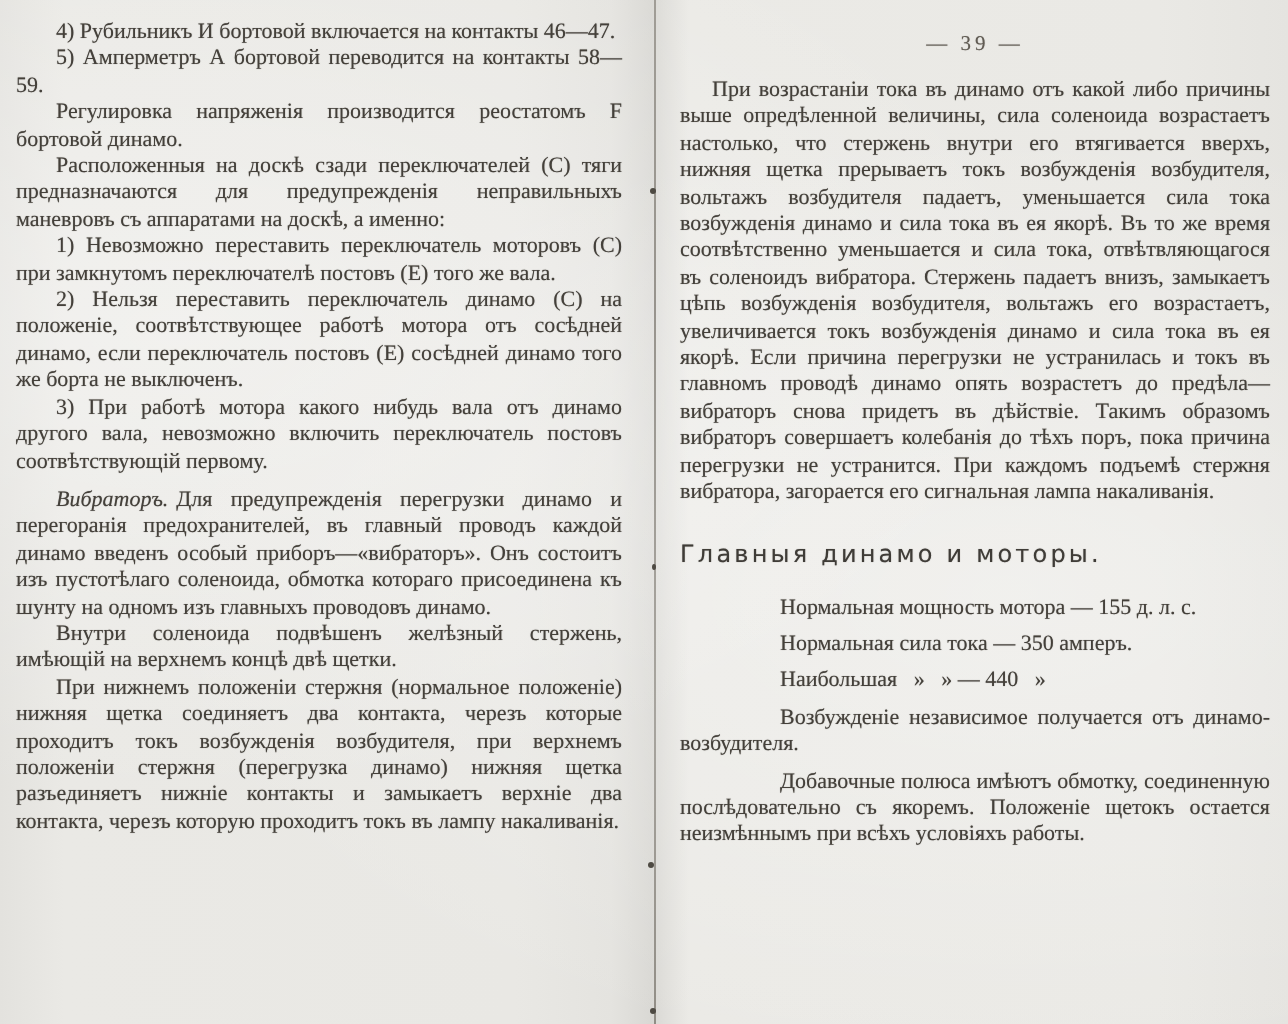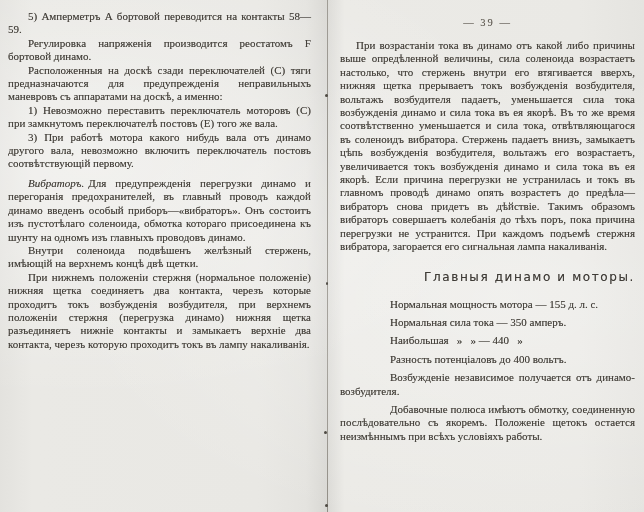--- a/index.html
+++ b/index.html
@@ -41,21 +41,21 @@
   }
   .par-vibrator { margin-top: 6px; }
   .lead-italic { font-style: italic; margin-right: 4px; }
 
   .page-right .par-main { text-indent: 16px; }
   .section-heading {
     font-family: "DejaVu Sans", "Liberation Sans", sans-serif;
     font-weight: normal;
     font-size: 12px;
     letter-spacing: 1.6px;
-    text-align: right;
+    text-align: left;
     color: #3f3c37;
     margin: 16px 0 0 0;
     text-shadow: 0 0 0.5px rgba(63,60,55,0.5);
   }
   .spec { text-indent: 50px; margin-top: 5px; }
   .spec-first { margin-top: 14px; }
 
   .gutter { position: absolute; left: 321px; top: 0; width: 12px; height: 512px; }
   .gutter-line {
     position: absolute; left: 6px; top: 0; width: 1px; height: 512px;
@@ -68,24 +68,26 @@
   .speck-2 { left: 5px; top: 282px; width: 2px; height: 3px; }
   .speck-3 { left: 3px; top: 431px; width: 3px; height: 3px; }
   .speck-4 { left: 4px; top: 504px; width: 3px; height: 3px; }
 </style>
 </head>
 <body>
 
 <div class="scan">
 
   <section class="page page-left">
+    <p class="par">4) Рубильникъ И бортовой включается на контакты 46—47.</p>
     <p class="par">5) Амперметръ А бортовой переводится на контакты 58—59.</p>
     <p class="par">Регулировка напряженія производится реостатомъ F бортовой динамо.</p>
     <p class="par">Расположенныя на доскѣ сзади переключателей (С) тяги предназначаются для предупрежденія неправильныхъ маневровъ съ аппаратами на доскѣ, а именно:</p>
     <p class="par">1) Невозможно переставить переключатель моторовъ (С) при замкнутомъ переключателѣ постовъ (Е) того же вала.</p>
+    <p class="par">2) Нельзя переставить переключатель динамо (С) на положеніе, соотвѣтствующее работѣ мотора отъ сосѣдней динамо, если переключатель постовъ (Е) сосѣдней динамо того же борта не выключенъ.</p>
     <p class="par">3) При работѣ мотора какого нибудь вала отъ динамо другого вала, невозможно включить переключатель постовъ соотвѣтствующій первому.</p>
     <p class="par par-vibrator"><i class="lead-italic">Вибраторъ.</i><span>Для предупрежденія перегрузки динамо и перегоранія предохранителей, въ главный проводъ каждой динамо введенъ особый приборъ—«вибраторъ». Онъ состоитъ изъ пустотѣлаго соленоида, обмотка котораго присоединена къ шунту на одномъ изъ главныхъ проводовъ динамо.</span></p>
     <p class="par">Внутри соленоида подвѣшенъ желѣзный стержень, имѣющій на верхнемъ концѣ двѣ щетки.</p>
     <p class="par">При нижнемъ положеніи стержня (нормальное положеніе) нижняя щетка соединяетъ два контакта, черезъ которые проходитъ токъ возбужденія возбудителя, при верхнемъ положеніи стержня (перегрузка динамо) нижняя щетка разъединяетъ нижніе контакты и замыкаетъ верхніе два контакта, черезъ которую проходитъ токъ въ лампу накаливанія.</p>
   </section>
 
   <div class="gutter">
     <div class="gutter-line"></div>
     <div class="speck speck-1"></div>
     <div class="speck speck-2"></div>
@@ -93,18 +95,17 @@
     <div class="speck speck-4"></div>
   </div>
 
   <section class="page page-right">
     <div class="pagenum">— 39 —</div>
     <p class="par par-main">При возрастаніи тока въ динамо отъ какой либо причины выше опредѣленной величины, сила соленоида возрастаетъ настолько, что стержень внутри его втягивается вверхъ, нижняя щетка прерываетъ токъ возбужденія возбудителя, вольтажъ возбудителя падаетъ, уменьшается сила тока возбужденія динамо и сила тока въ ея якорѣ. Въ то же время соотвѣтственно уменьшается и сила тока, отвѣтвляющагося въ соленоидъ вибратора. Стержень падаетъ внизъ, замыкаетъ цѣпь возбужденія возбудителя, вольтажъ его возрастаетъ, увеличивается токъ возбужденія динамо и сила тока въ ея якорѣ. Если причина перегрузки не устранилась и токъ въ главномъ проводѣ динамо опять возрастетъ до предѣла—вибраторъ снова придетъ въ дѣйствіе. Такимъ образомъ вибраторъ совершаетъ колебанія до тѣхъ поръ, пока причина перегрузки не устранится. При каждомъ подъемѣ стержня вибратора, загорается его сигнальная лампа накаливанія.</p>
     <h2 class="section-heading">Главныя динамо и моторы.</h2>
     <p class="par spec spec-first">Нормальная мощность мотора — 155 д. л. с.</p>
     <p class="par spec">Нормальная сила тока — 350 амперъ.</p>
     <p class="par spec">Наибольшая&nbsp;&nbsp;&nbsp;»&nbsp;&nbsp;&nbsp;» — 440&nbsp;&nbsp;&nbsp;»</p>
-    <p class="par spec">Разность потенціаловъ до 400 вольтъ.</p>
     <p class="par spec">Возбужденіе независимое получается отъ динамо-возбудителя.</p>
     <p class="par spec">Добавочные полюса имѣютъ обмотку, соединенную послѣдовательно съ якоремъ. Положеніе щетокъ остается неизмѣннымъ при всѣхъ условіяхъ работы.</p>
   </section>
 
 </div>
 
 </body></html>

